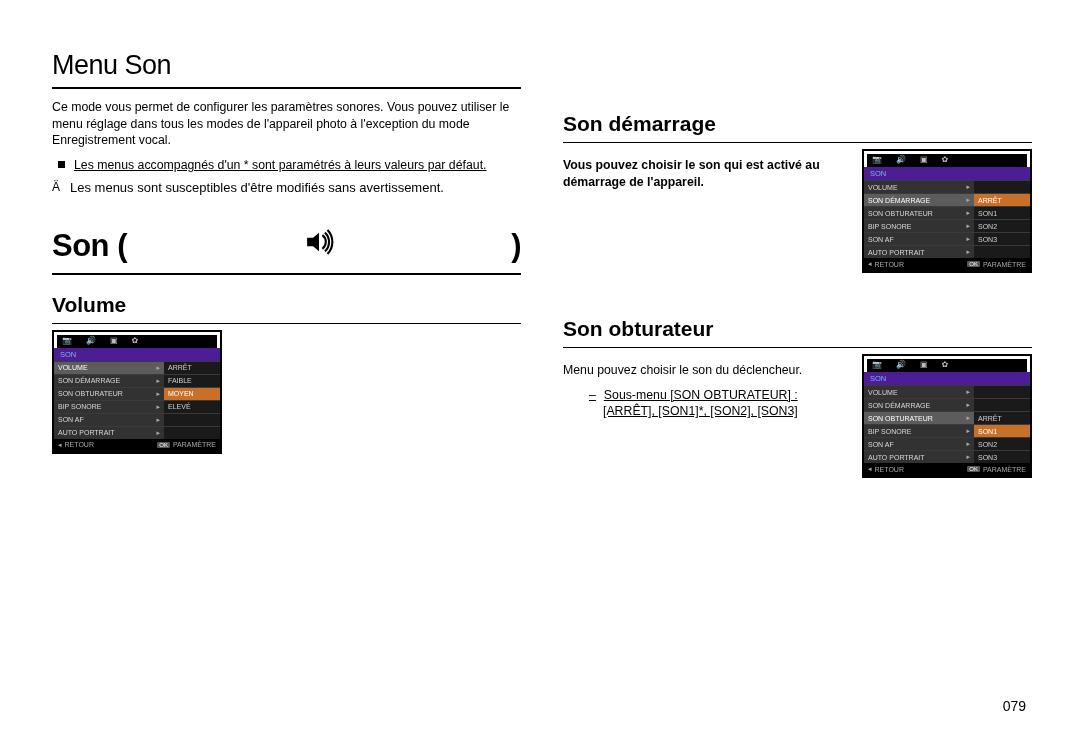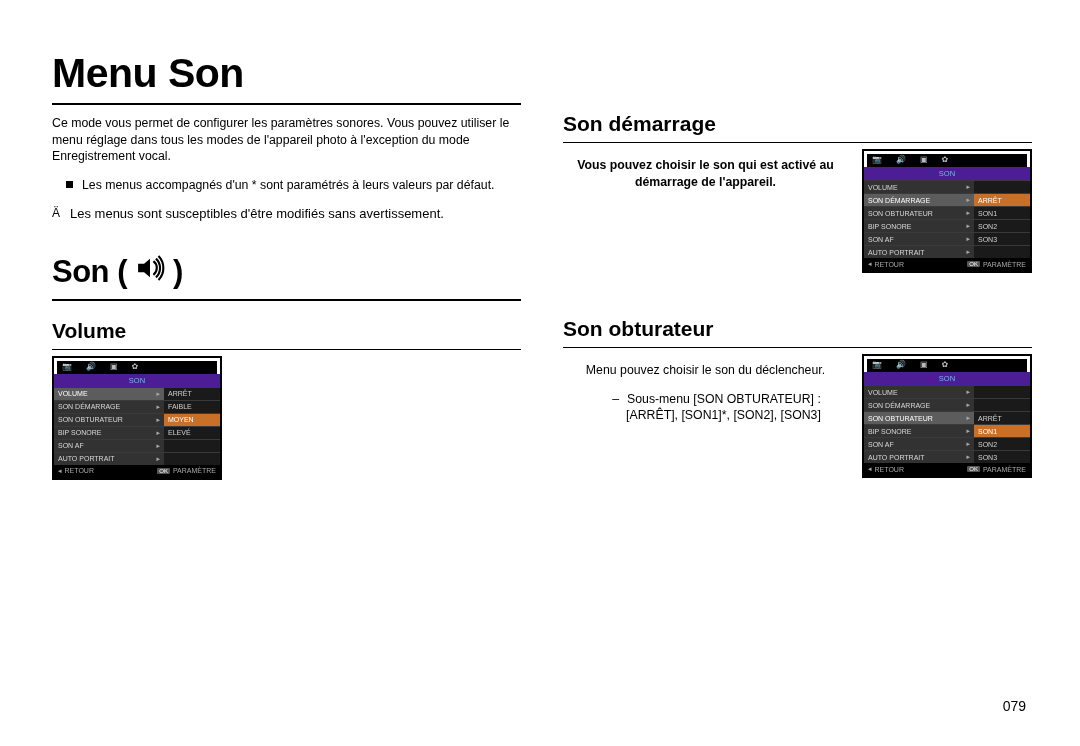--- a/index.html
+++ b/index.html
@@ -14,40 +14,41 @@
   .page {
     padding: 50px 48px 0 52px;
     display: flex;
     gap: 42px;
   }
   .col {
     flex: 1;
     min-width: 0;
   }
   h1.page-title {
-    font-size: 41px;
-    font-weight: bold;
+    font-size: 27px;
+    font-weight: normal;
     margin: 0 0 6px 0;
     letter-spacing: -0.5px;
   }
   .hr {
     border-top: 2px solid #000;
     margin-bottom: 10px;
   }
   p.body {
     font-size: 12.3px;
     line-height: 1.35;
     margin: 8px 0 8px 0;
   }
   ul.sq, ul.dash {
     list-style: none;
     padding: 0 0 0 18px;
-    margin: 12px;
+    margin: 4px;
     font-size: 12.3px;
     line-height: 1.35;
+    text-decoration: underline;
   }
   ul.sq > li::before {
     content: "";
     display: inline-block;
     width: 7px; height: 7px;
     background: #000;
     margin-left: -16px;
     margin-right: 9px;
     vertical-align: 1px;
   }
@@ -73,39 +74,39 @@
     font-size:12px;
   }
   h2.section {
     font-size: 31px;
     font-weight: bold;
     margin: 28px 0 6px 0;
     letter-spacing: -0.5px;
     display:flex;
     align-items:center;
     gap:6px;
+    justify-content:space-between;
   }
   h3.sub {
     font-size: 21px;
     font-weight: bold;
     margin: 0 0 6px 0;
   }
   .section-hr {
     border-top: 2px solid #000;
     margin-bottom: 8px;
   }
   .sub-hr {
     border-top: 1px solid #000;
     margin-bottom: 6px;
   }
   .pair {
     display: flex;
     gap: 14px;
     align-items: flex-start;
-    text-align: center;
   }
   .pair-text { flex: 1; }
   .bold { font-weight: bold; }
   .pagenum {
     position: absolute;
     right: 54px;
     bottom: 32px;
     font-size: 14px;
   }
 

